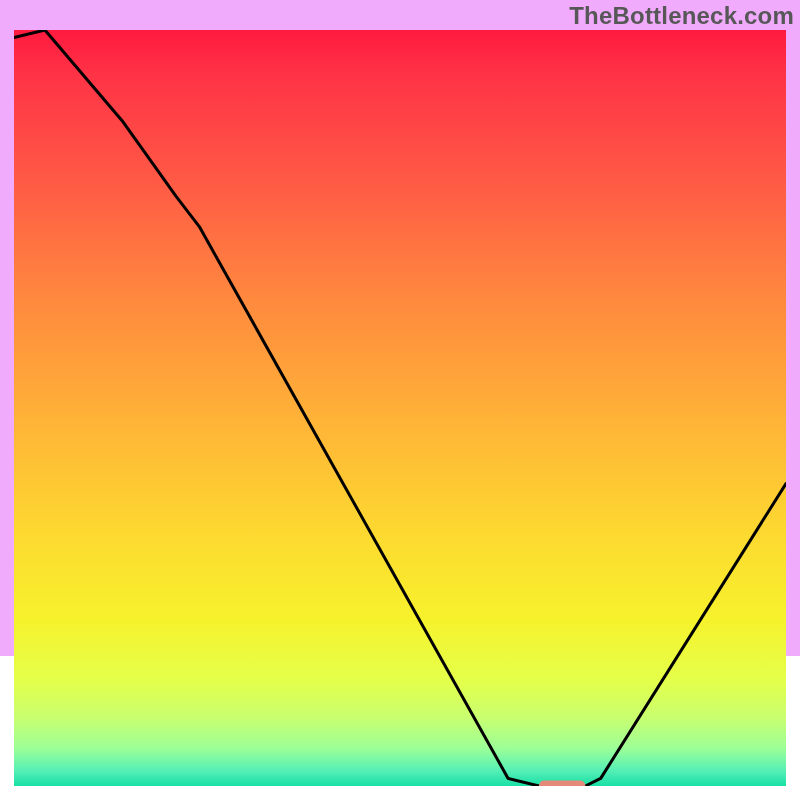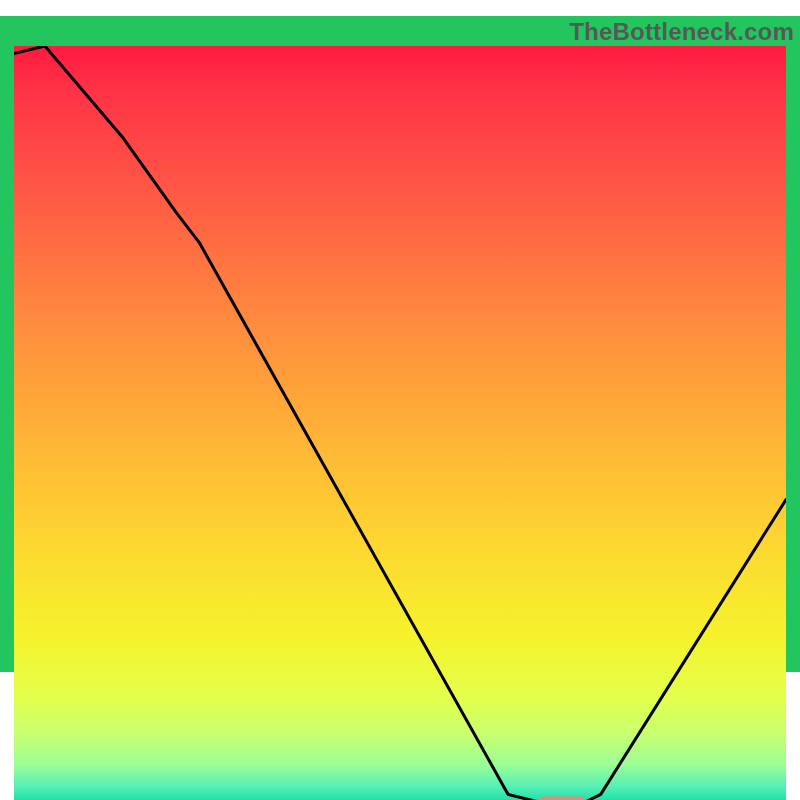--- a/index.html
+++ b/index.html
@@ -8,22 +8,21 @@
     width: 800px;
     height: 800px;
     overflow: hidden;
     font-family: Arial, Helvetica, sans-serif;
     background: #ffffff;
   }
   .outer {
     position: relative;
     width: 800px;
     height: 656px;
-    background: #22c55e;
-    margin-top: 16px;
+    background: #f0abfc;
   }
   .watermark {
     position: absolute;
     top: 2px;
     right: 6px;
     font-size: 24px;
     font-weight: 600;
     color: #575757;
     letter-spacing: 0.2px;
     z-index: 10;

